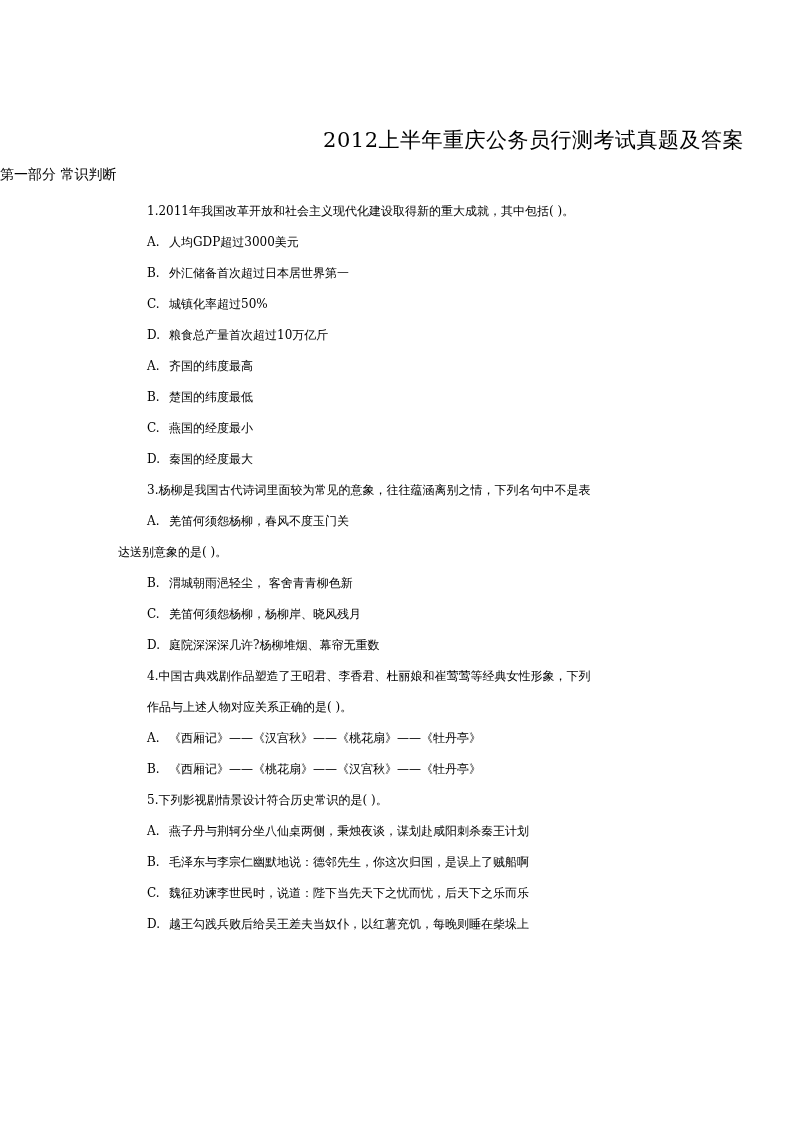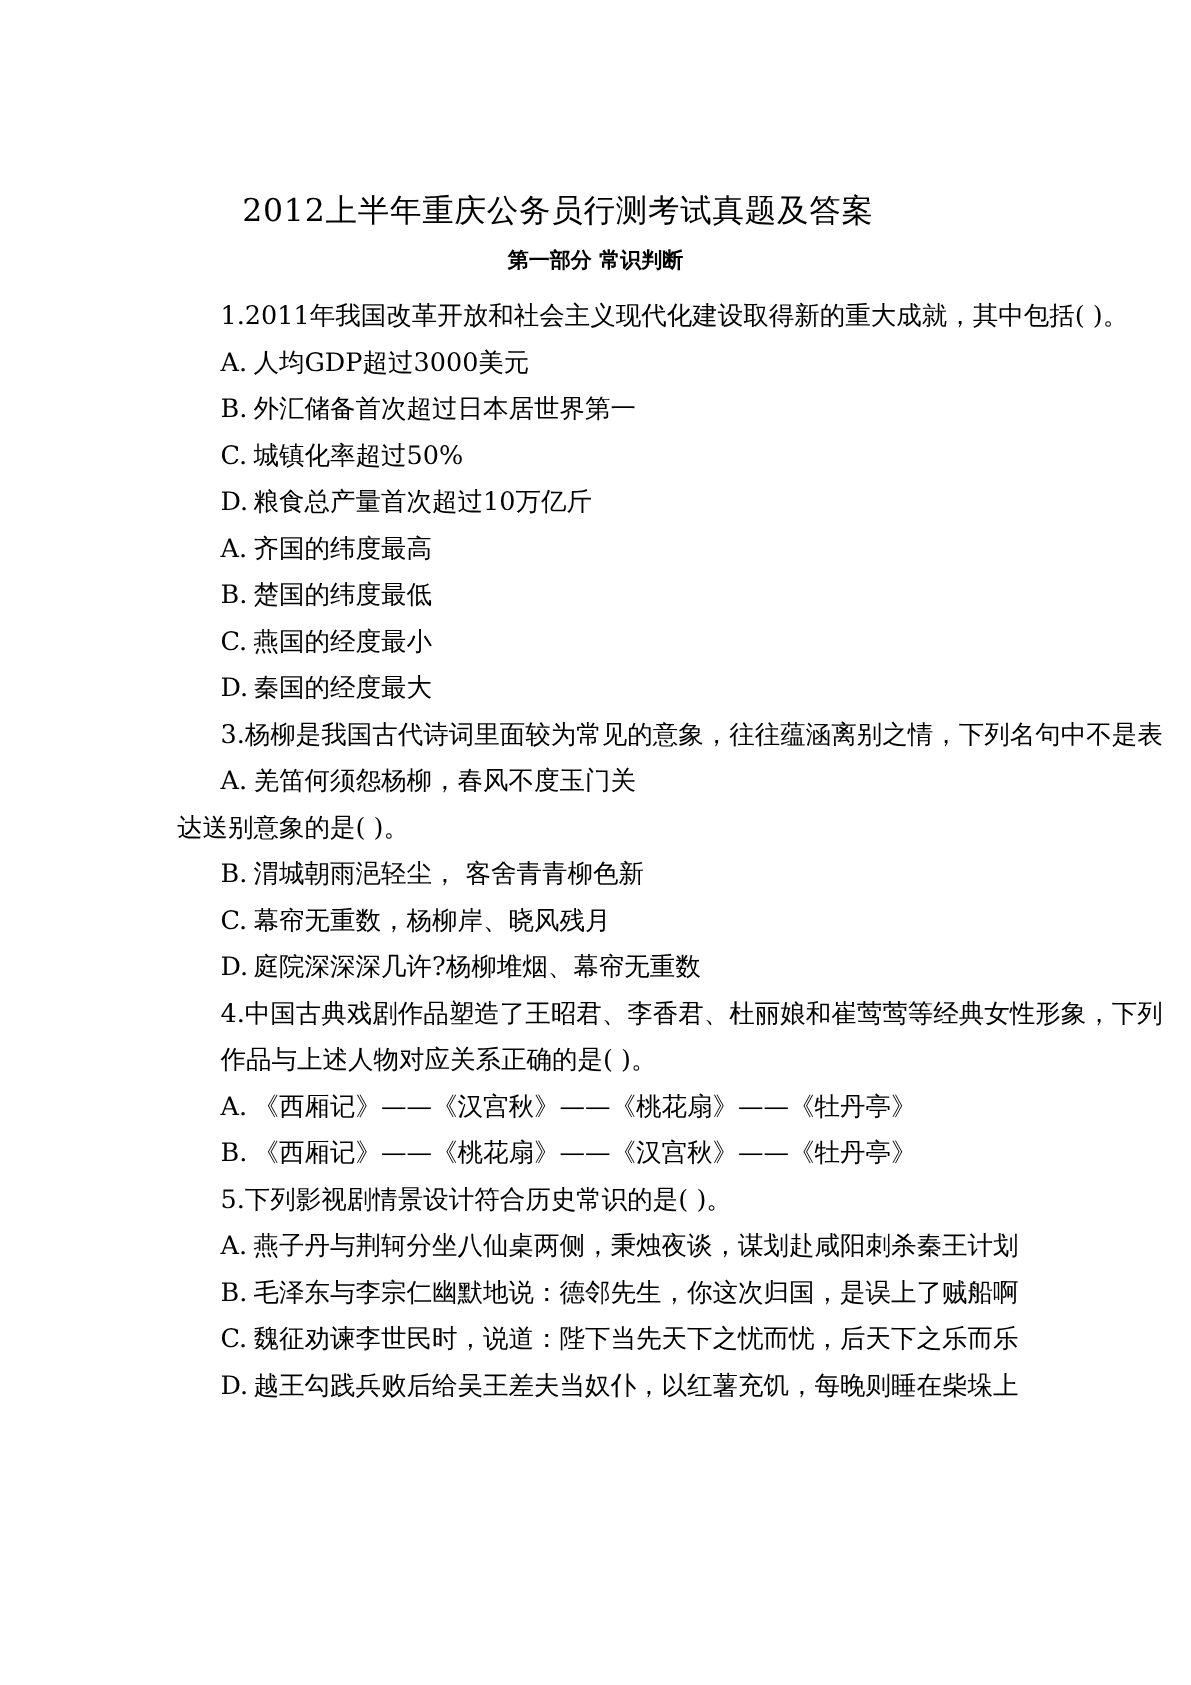--- a/index.html
+++ b/index.html
@@ -1,24 +1,24 @@
 <!DOCTYPE html>
 <html><head>
 <meta charset="utf-8">
 <style>
   html, body { margin: 0; padding: 0; background: #ffffff; }
   body { width: 794px; height: 1123px; position: relative; overflow: hidden;
          font-family: "DejaVu Serif", "Liberation Serif", serif; color: #000; }
   .page { position: absolute; left: 0; top: 0; width: 794px; height: 1123px; }
-  .title { position: absolute; top: 126px; left: 0; width: 744px; text-align: center;
+  .title { position: absolute; top: 126px; left: 0; width: 744px; text-align: right;
            font-size: 21px; line-height: 28px; letter-spacing: 0.5px; }
-  .subtitle { position: absolute; top: 164px; left: 0; width: 794px; text-align: center;
-              font-size: 14px; font-weight: bold; line-height: 20px; }
+  .subtitle { position: absolute; top: 164px; left: 0; width: 794px; text-align: left;
+              font-size: 14px; font-weight: normal; line-height: 20px; }
   .content { position: absolute; top: 196px; left: 118px; width: 560px; }
-  .line { font-size: 17px; line-height: 31px; height: 31px; white-space: nowrap; }
+  .line { font-size: 12px; line-height: 31px; height: 31px; white-space: nowrap; }
   .indent { padding-left: 29px; }
   .noindent { padding-left: 0; }
   .label { display: inline-block; width: 22px; }
 </style>
 </head>
 <body>
 
 <div class="page">
   <div class="title">2012上半年重庆公务员行测考试真题及答案</div>
   <div class="subtitle">第一部分 常识判断</div>
@@ -38,21 +38,21 @@
       <div class="line indent"><span class="label">B.</span><span>楚国的纬度最低</span></div>
       <div class="line indent"><span class="label">C.</span><span>燕国的经度最小</span></div>
       <div class="line indent"><span class="label">D.</span><span>秦国的经度最大</span></div>
     </div>
 
     <div>
       <div class="line indent">3.杨柳是我国古代诗词里面较为常见的意象，往往蕴涵离别之情，下列名句中不是表</div>
       <div class="line indent"><span class="label">A.</span><span>羌笛何须怨杨柳，春风不度玉门关</span></div>
       <div class="line noindent">达送别意象的是( )。</div>
       <div class="line indent"><span class="label">B.</span><span>渭城朝雨浥轻尘， 客舍青青柳色新</span></div>
-      <div class="line indent"><span class="label">C.</span><span>幕帘无重数，杨柳岸、晓风残月</span></div>
+      <div class="line indent"><span class="label">C.</span><span>羌笛何须怨杨柳，杨柳岸、晓风残月</span></div>
       <div class="line indent"><span class="label">D.</span><span>庭院深深深几许?杨柳堆烟、幕帘无重数</span></div>
     </div>
 
     <div>
       <div class="line indent">4.中国古典戏剧作品塑造了王昭君、李香君、杜丽娘和崔莺莺等经典女性形象，下列</div>
       <div class="line indent">作品与上述人物对应关系正确的是( )。</div>
       <div class="line indent"><span class="label">A.</span><span>《西厢记》——《汉宫秋》——《桃花扇》——《牡丹亭》</span></div>
       <div class="line indent"><span class="label">B.</span><span>《西厢记》——《桃花扇》——《汉宫秋》——《牡丹亭》</span></div>
     </div>
 

